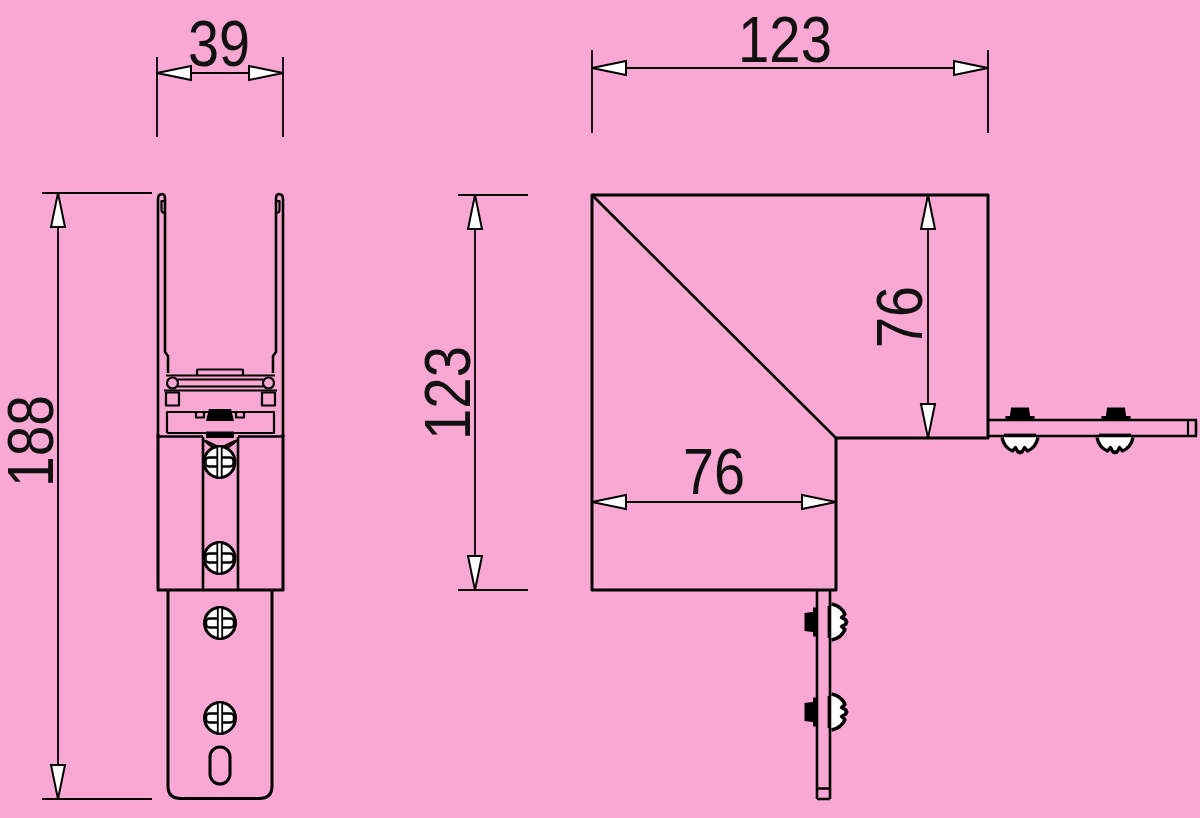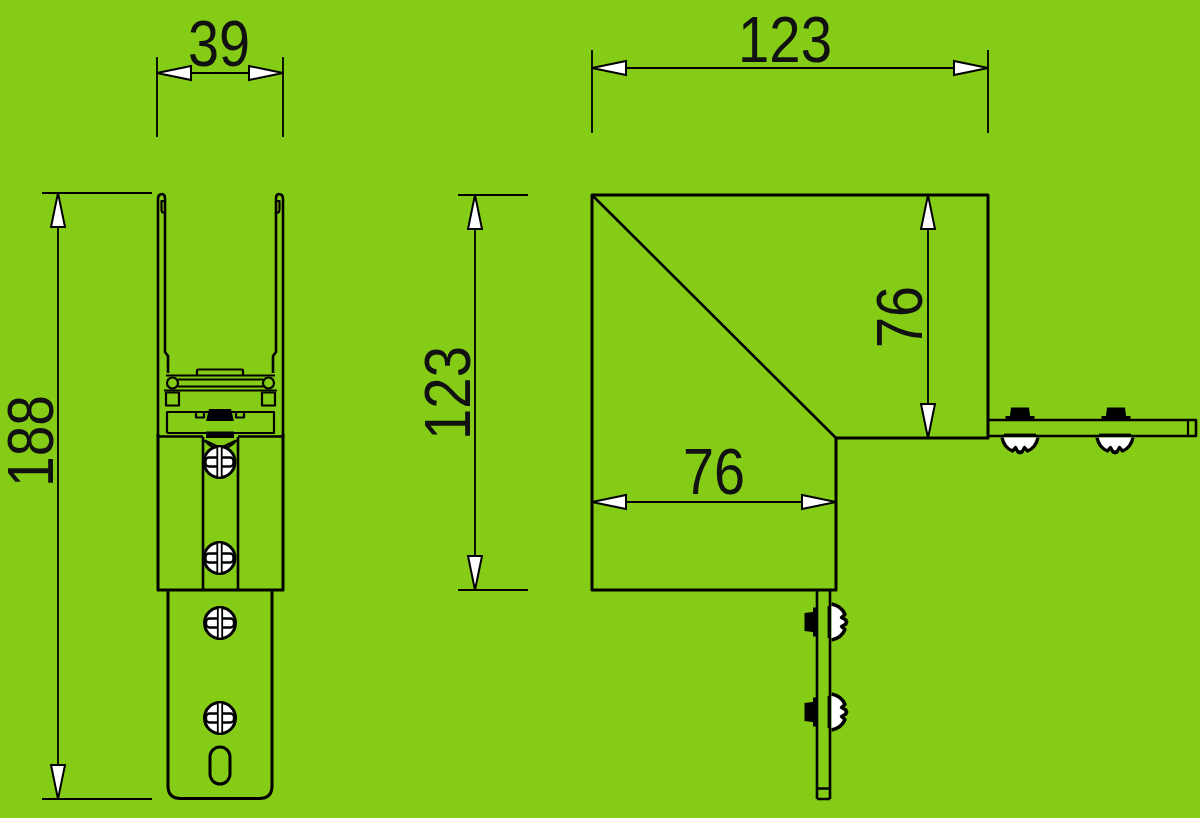--- a/index.html
+++ b/index.html
@@ -1,17 +1,17 @@
 <!DOCTYPE html>
 <html><head>
 <meta charset="utf-8">
 <style>
   html,body { margin:0; padding:0; background:#ffffff; }
   #canvas {
-    position:relative; width:1200px; height:818px; background:#84cc16;
+    position:relative; width:1200px; height:818px; background:#f9a8d4;
     font-family:"Liberation Sans", sans-serif; overflow:hidden;
   }
   svg { display:block; width:1200px; height:818px; }
   .ln   { fill:none; stroke:#000000; stroke-width:2.6; stroke-linecap:butt; stroke-linejoin:round; }
   .heavy{ fill:none; stroke:#000000; stroke-width:3;   stroke-linejoin:round; }
   .mid  { fill:none; stroke:#000000; stroke-width:2.2; stroke-linejoin:round; }
   .dim  { fill:none; stroke:#000000; stroke-width:1.8; }
   .arrow{ fill:#ffffff; stroke:#000000; stroke-width:2; stroke-linejoin:miter; }
   .blk  { fill:#000000; stroke:none; }
   .dome { fill:#ffffff; stroke:#000000; stroke-width:3.4; stroke-linejoin:round; }

